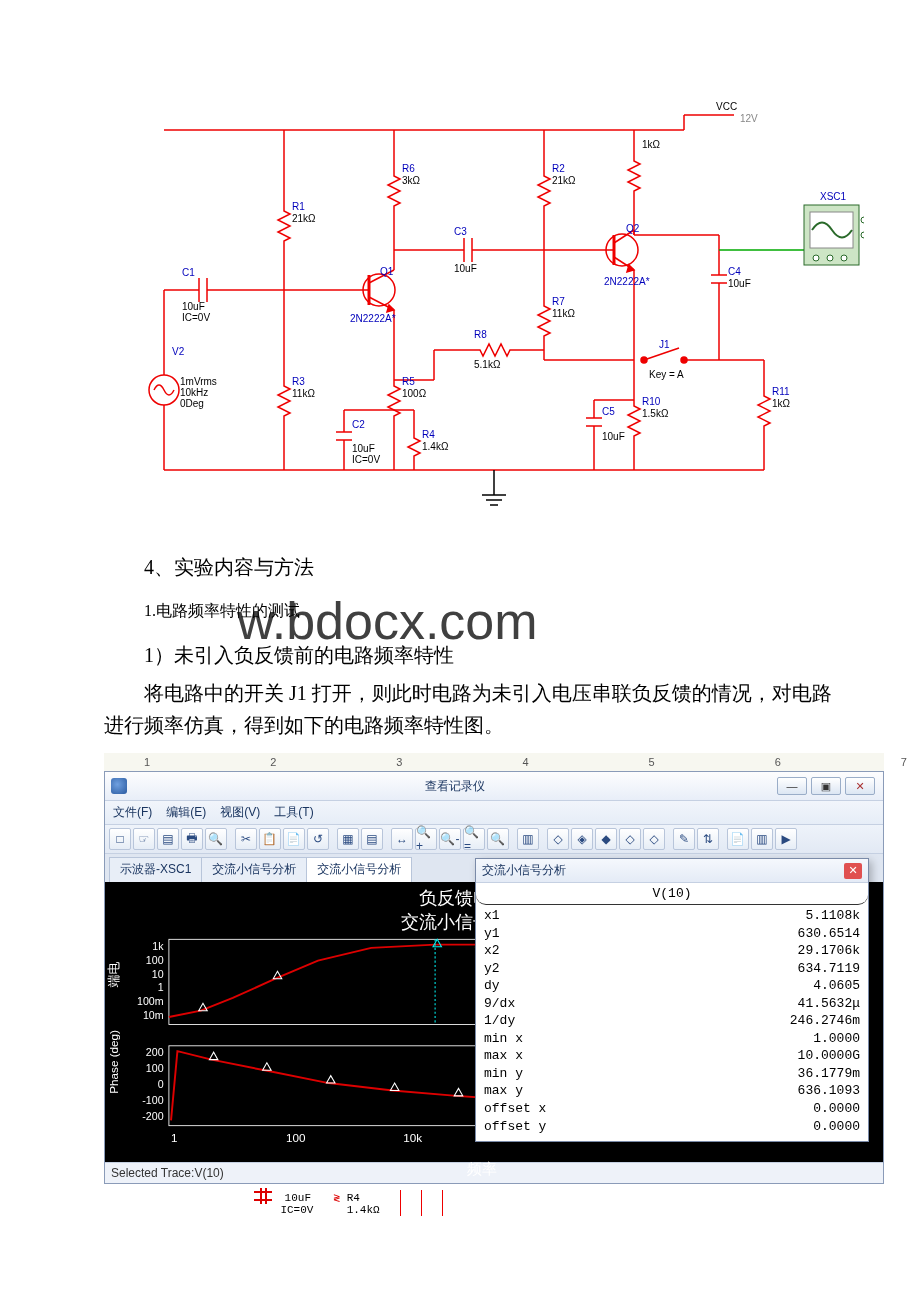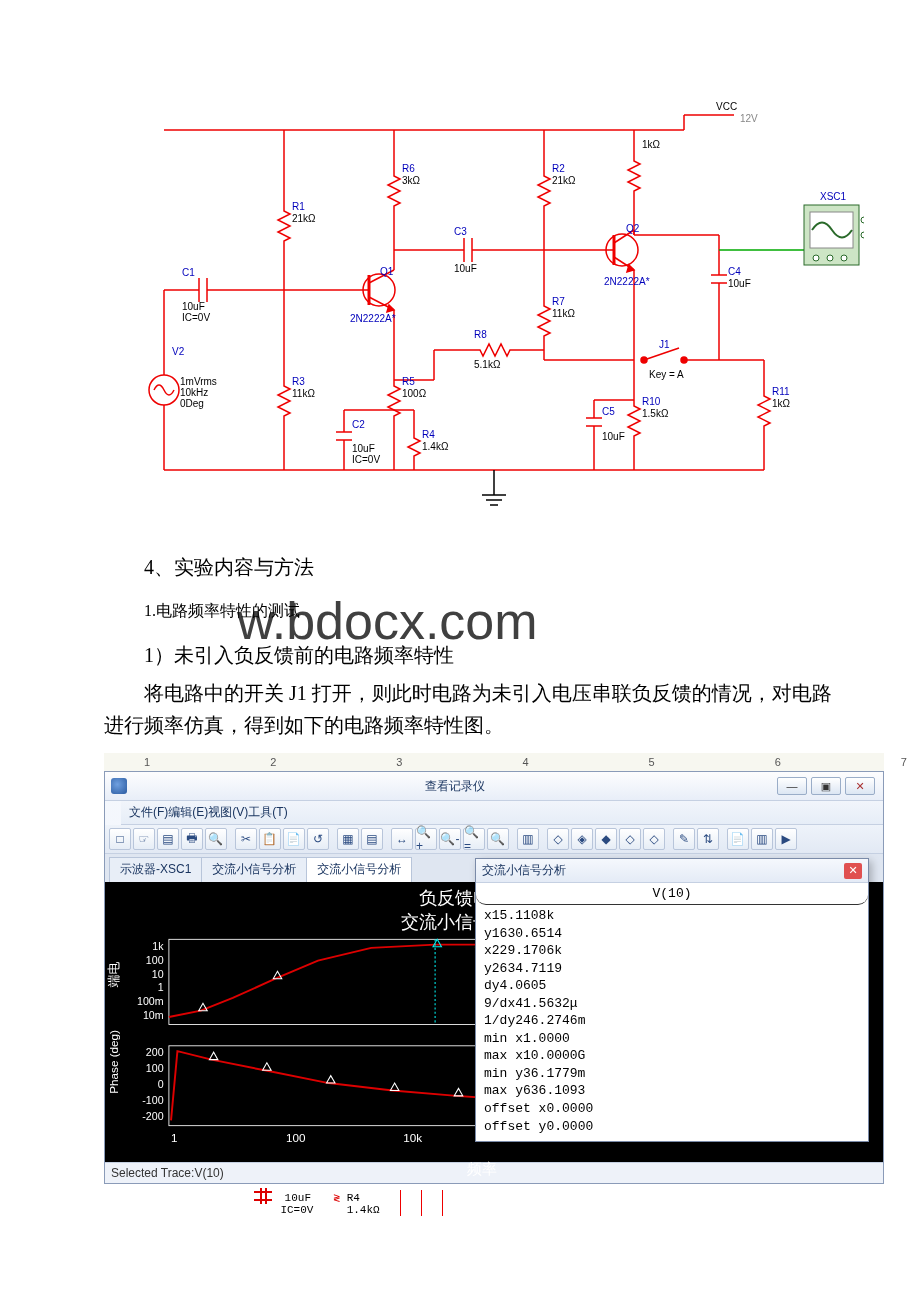--- a/index.html
+++ b/index.html
@@ -94,25 +94,25 @@
   width: 28px; height: 16px;
   border: 1px solid #9aadc8;
   background: linear-gradient(#fff,#dce6f3);
   border-radius: 2px;
   display:flex;align-items:center;justify-content:center;
   font-size:11px;color:#333;
 }
 .winbtn.close { color:#a33; }
 .menubar {
   display: flex;
+  gap: 14px;
   padding: 3px 8px;
   background: linear-gradient(#f1f5fb,#e6edf7);
   border-bottom: 1px solid #c5d0e2;
   color: #1a3560;
-  margin-left: 16px;
 }
 .toolbar {
   display:flex;
   align-items:center;
   gap:2px;
   padding: 3px 4px;
   background: linear-gradient(#eef3fa,#e2e9f4);
   border-bottom: 1px solid #c5d0e2;
   flex-wrap: nowrap;
 }
@@ -203,20 +203,21 @@
   padding:3px 0;
   border-bottom:1px solid #333;
   font-size:13px;
   border-radius:10px;
 }
 .ap-body {
   padding:2px 8px 6px 8px;
 }
 .ap-row {
   display:flex;
+  justify-content:space-between;
   font-size:13px;
   line-height:1.35;
 }
 
 .statusbar {
   background:#eef2f9;
   border-top:1px solid #c5d0e2;
   padding:3px 6px;
   font-size:12px;
   color:#333;

